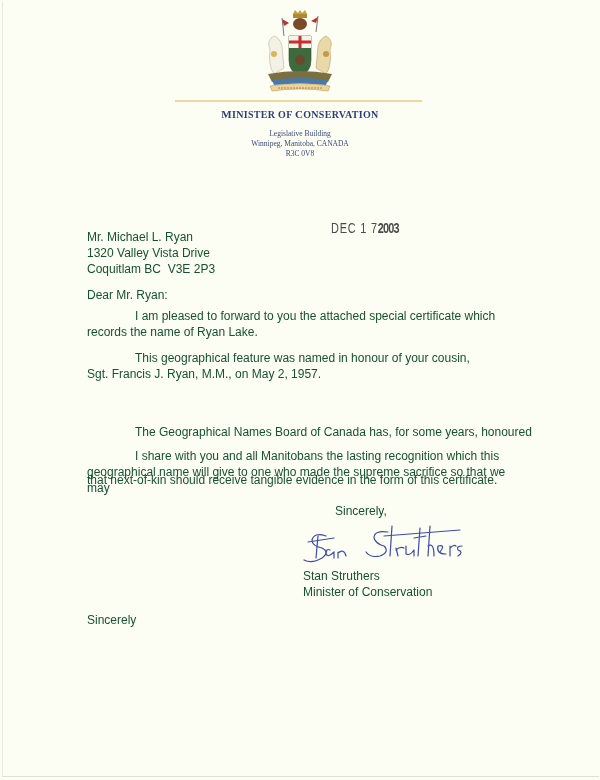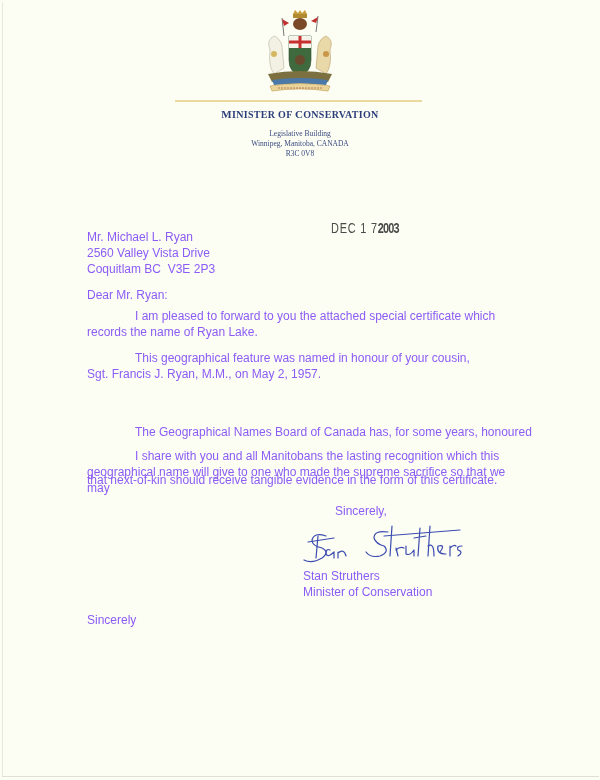--- a/index.html
+++ b/index.html
@@ -31,21 +31,21 @@
     font-family: "Liberation Serif", serif; font-size: 7.5px; line-height: 10px;
     color: #3a4a80;
   }
   .date-stamp {
     position: absolute; left: 331px; top: 220px;
     font-family: "Liberation Sans Narrow", "Liberation Sans", sans-serif;
     font-size: 14px; color: #4a4a4a; letter-spacing: 1px;
     transform: scaleX(0.78); transform-origin: left;
   }
   .date-stamp .yr { letter-spacing: -1px; font-weight: bold; }
-  .text { position: absolute; font-size: 12px; line-height: 16px; color: #8b5cf6; }
+  .text { position: absolute; font-size: 12px; line-height: 16px; color: #14532d; }
   .addr { left: 87px; top: 229px; }
   .salutation { left: 87px; top: 287px; }
   .para { left: 87px; width: 440px; }
   .para .first { padding-left: 48px; }
   .p1 { top: 308px; }
   .p2 { top: 350px; }
   .p3 { top: 392px; }
   .p4 { top: 448px; }
   .closing { left: 303px; top: 503px; margin-left: 32px; }
   .signature { position: absolute; left: 300px; top: 522px; width: 165px; height: 48px; }
@@ -93,21 +93,21 @@
 <div class="office-addr">
   <div>Legislative Building</div>
   <div>Winnipeg, Manitoba, CANADA</div>
   <div>R3C 0V8</div>
 </div>
 
 <div class="date-stamp"><span>DEC 1 7</span><span class="yr">2003</span></div>
 
 <div class="text addr">
   <div>Mr. Michael L. Ryan</div>
-  <div>2560 Valley Vista Drive</div>
+  <div>1320 Valley Vista Drive</div>
   <div style="white-space:pre">Coquitlam BC  V3E 2P3</div>
 </div>
 
 <div class="text salutation">Dear Mr. Ryan:</div>
 
 <div class="text para p1">
   <div class="first">I am pleased to forward to you the attached special certificate which</div>
   <div>records the name of Ryan Lake.</div>
 </div>
 

